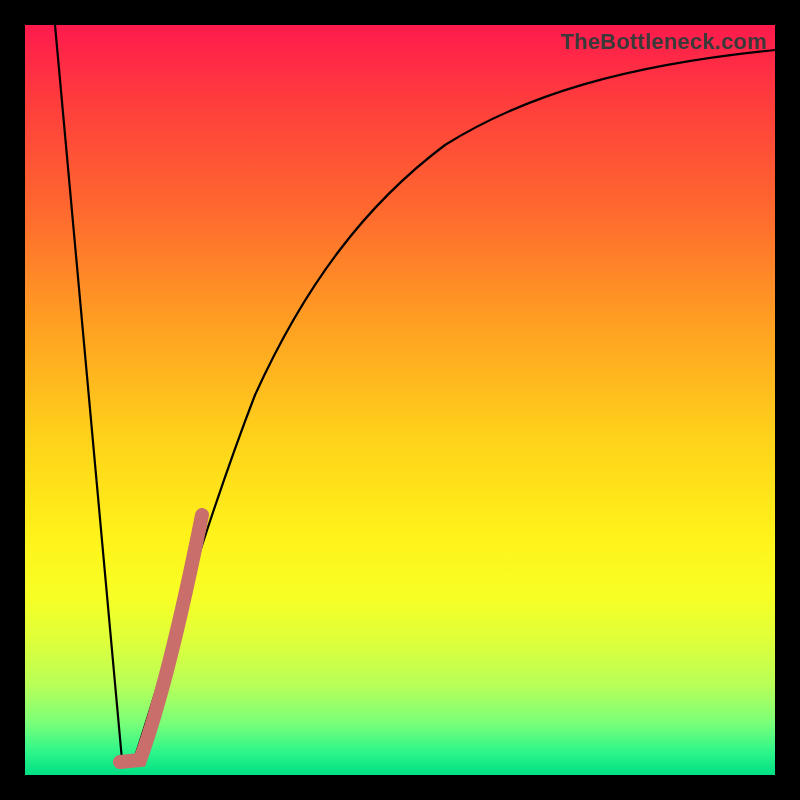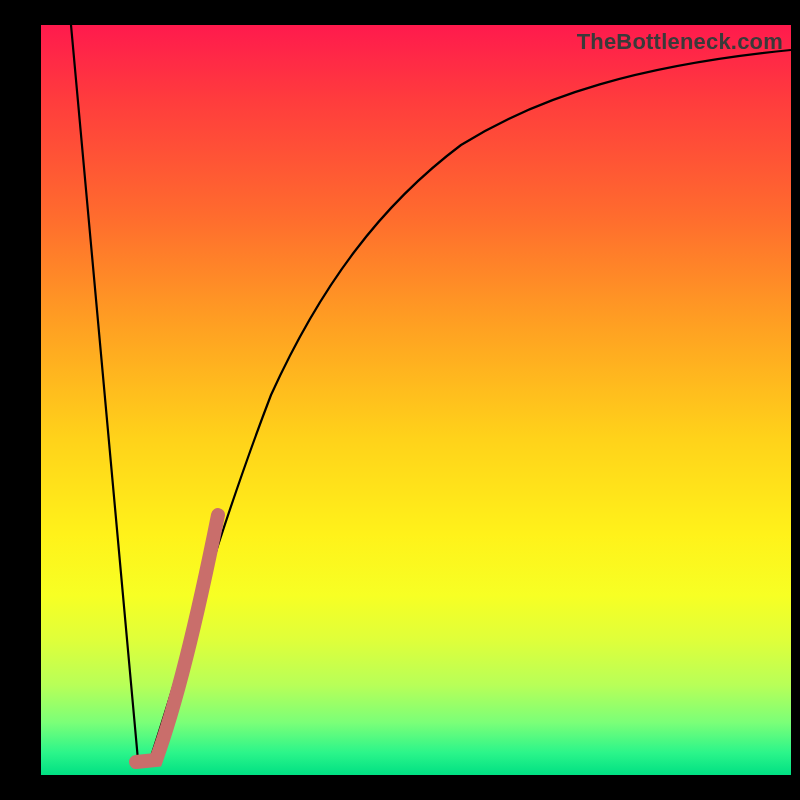--- a/index.html
+++ b/index.html
@@ -16,21 +16,20 @@
     inset: 0;
     background: #000;
   }
   .plot {
     position: absolute;
     left: 25px;
     top: 25px;
     width: 750px;
     height: 750px;
     overflow: hidden;
-    margin-left: 16px;
   }
   .gradient {
     position: absolute;
     inset: 0;
     background: linear-gradient(
       to bottom,
       #ff1a4d 0%,
       #ff3c3d 10%,
       #ff6a2e 25%,
       #ffa022 40%,

